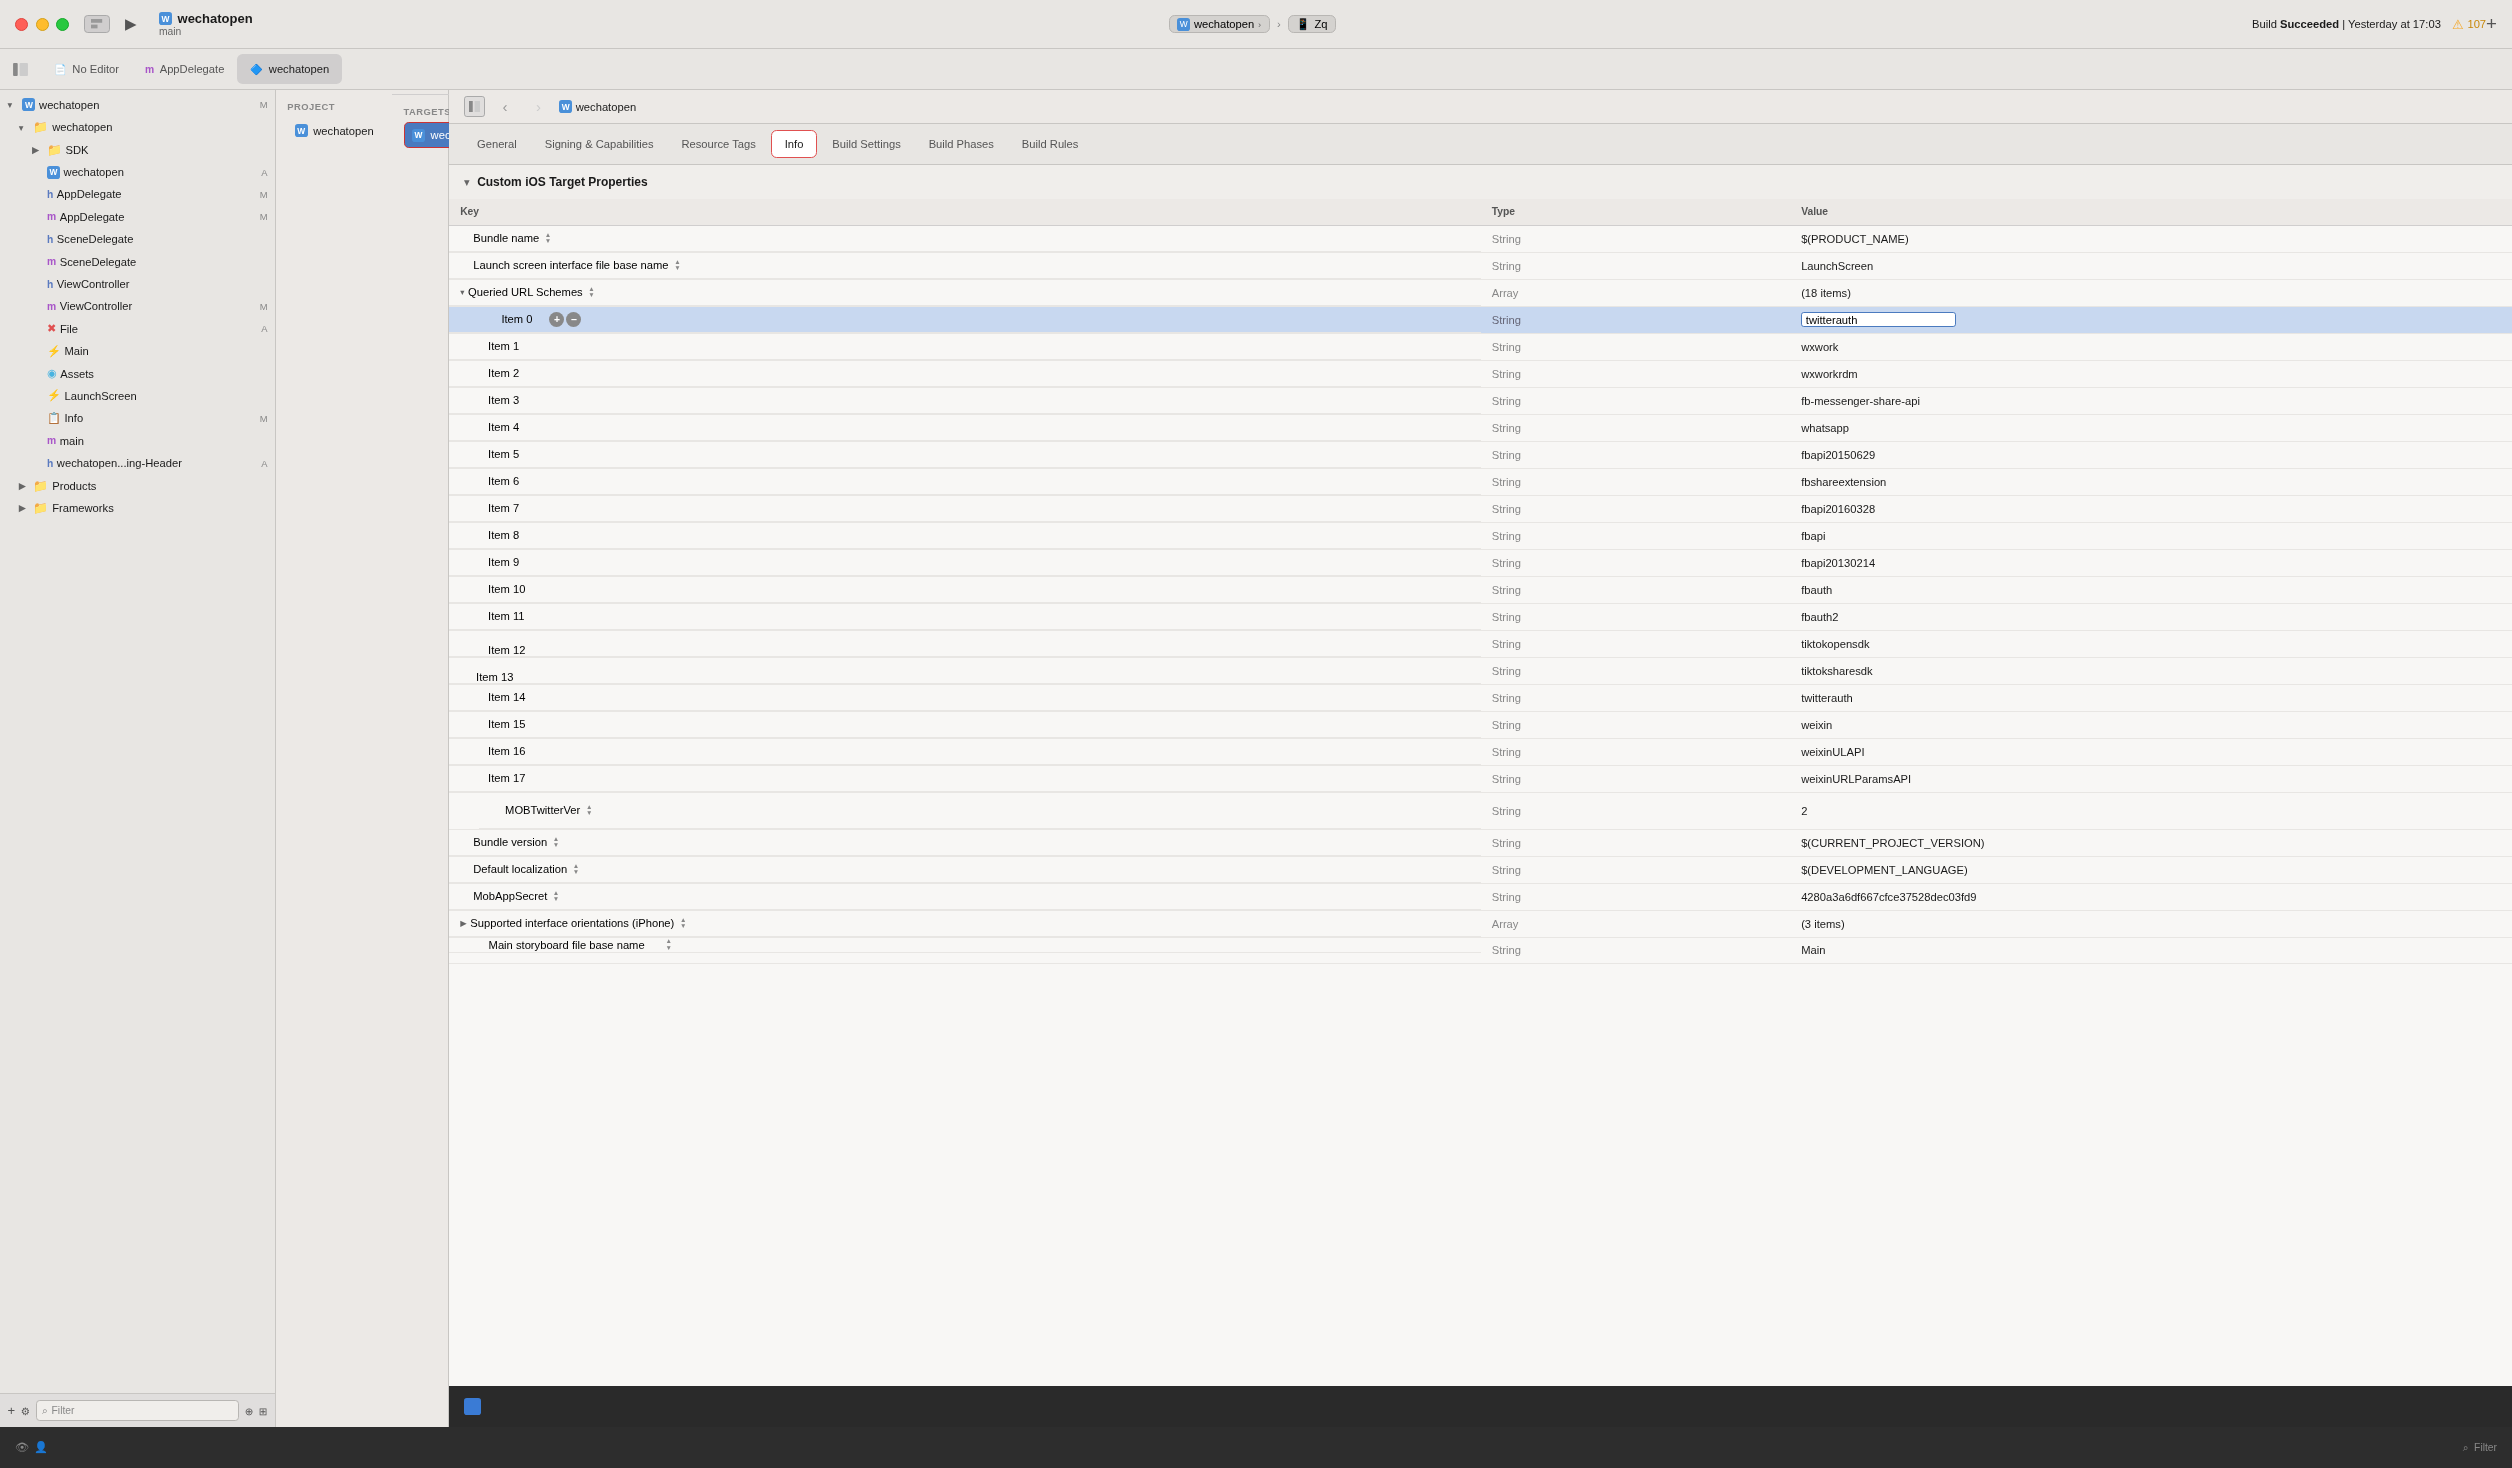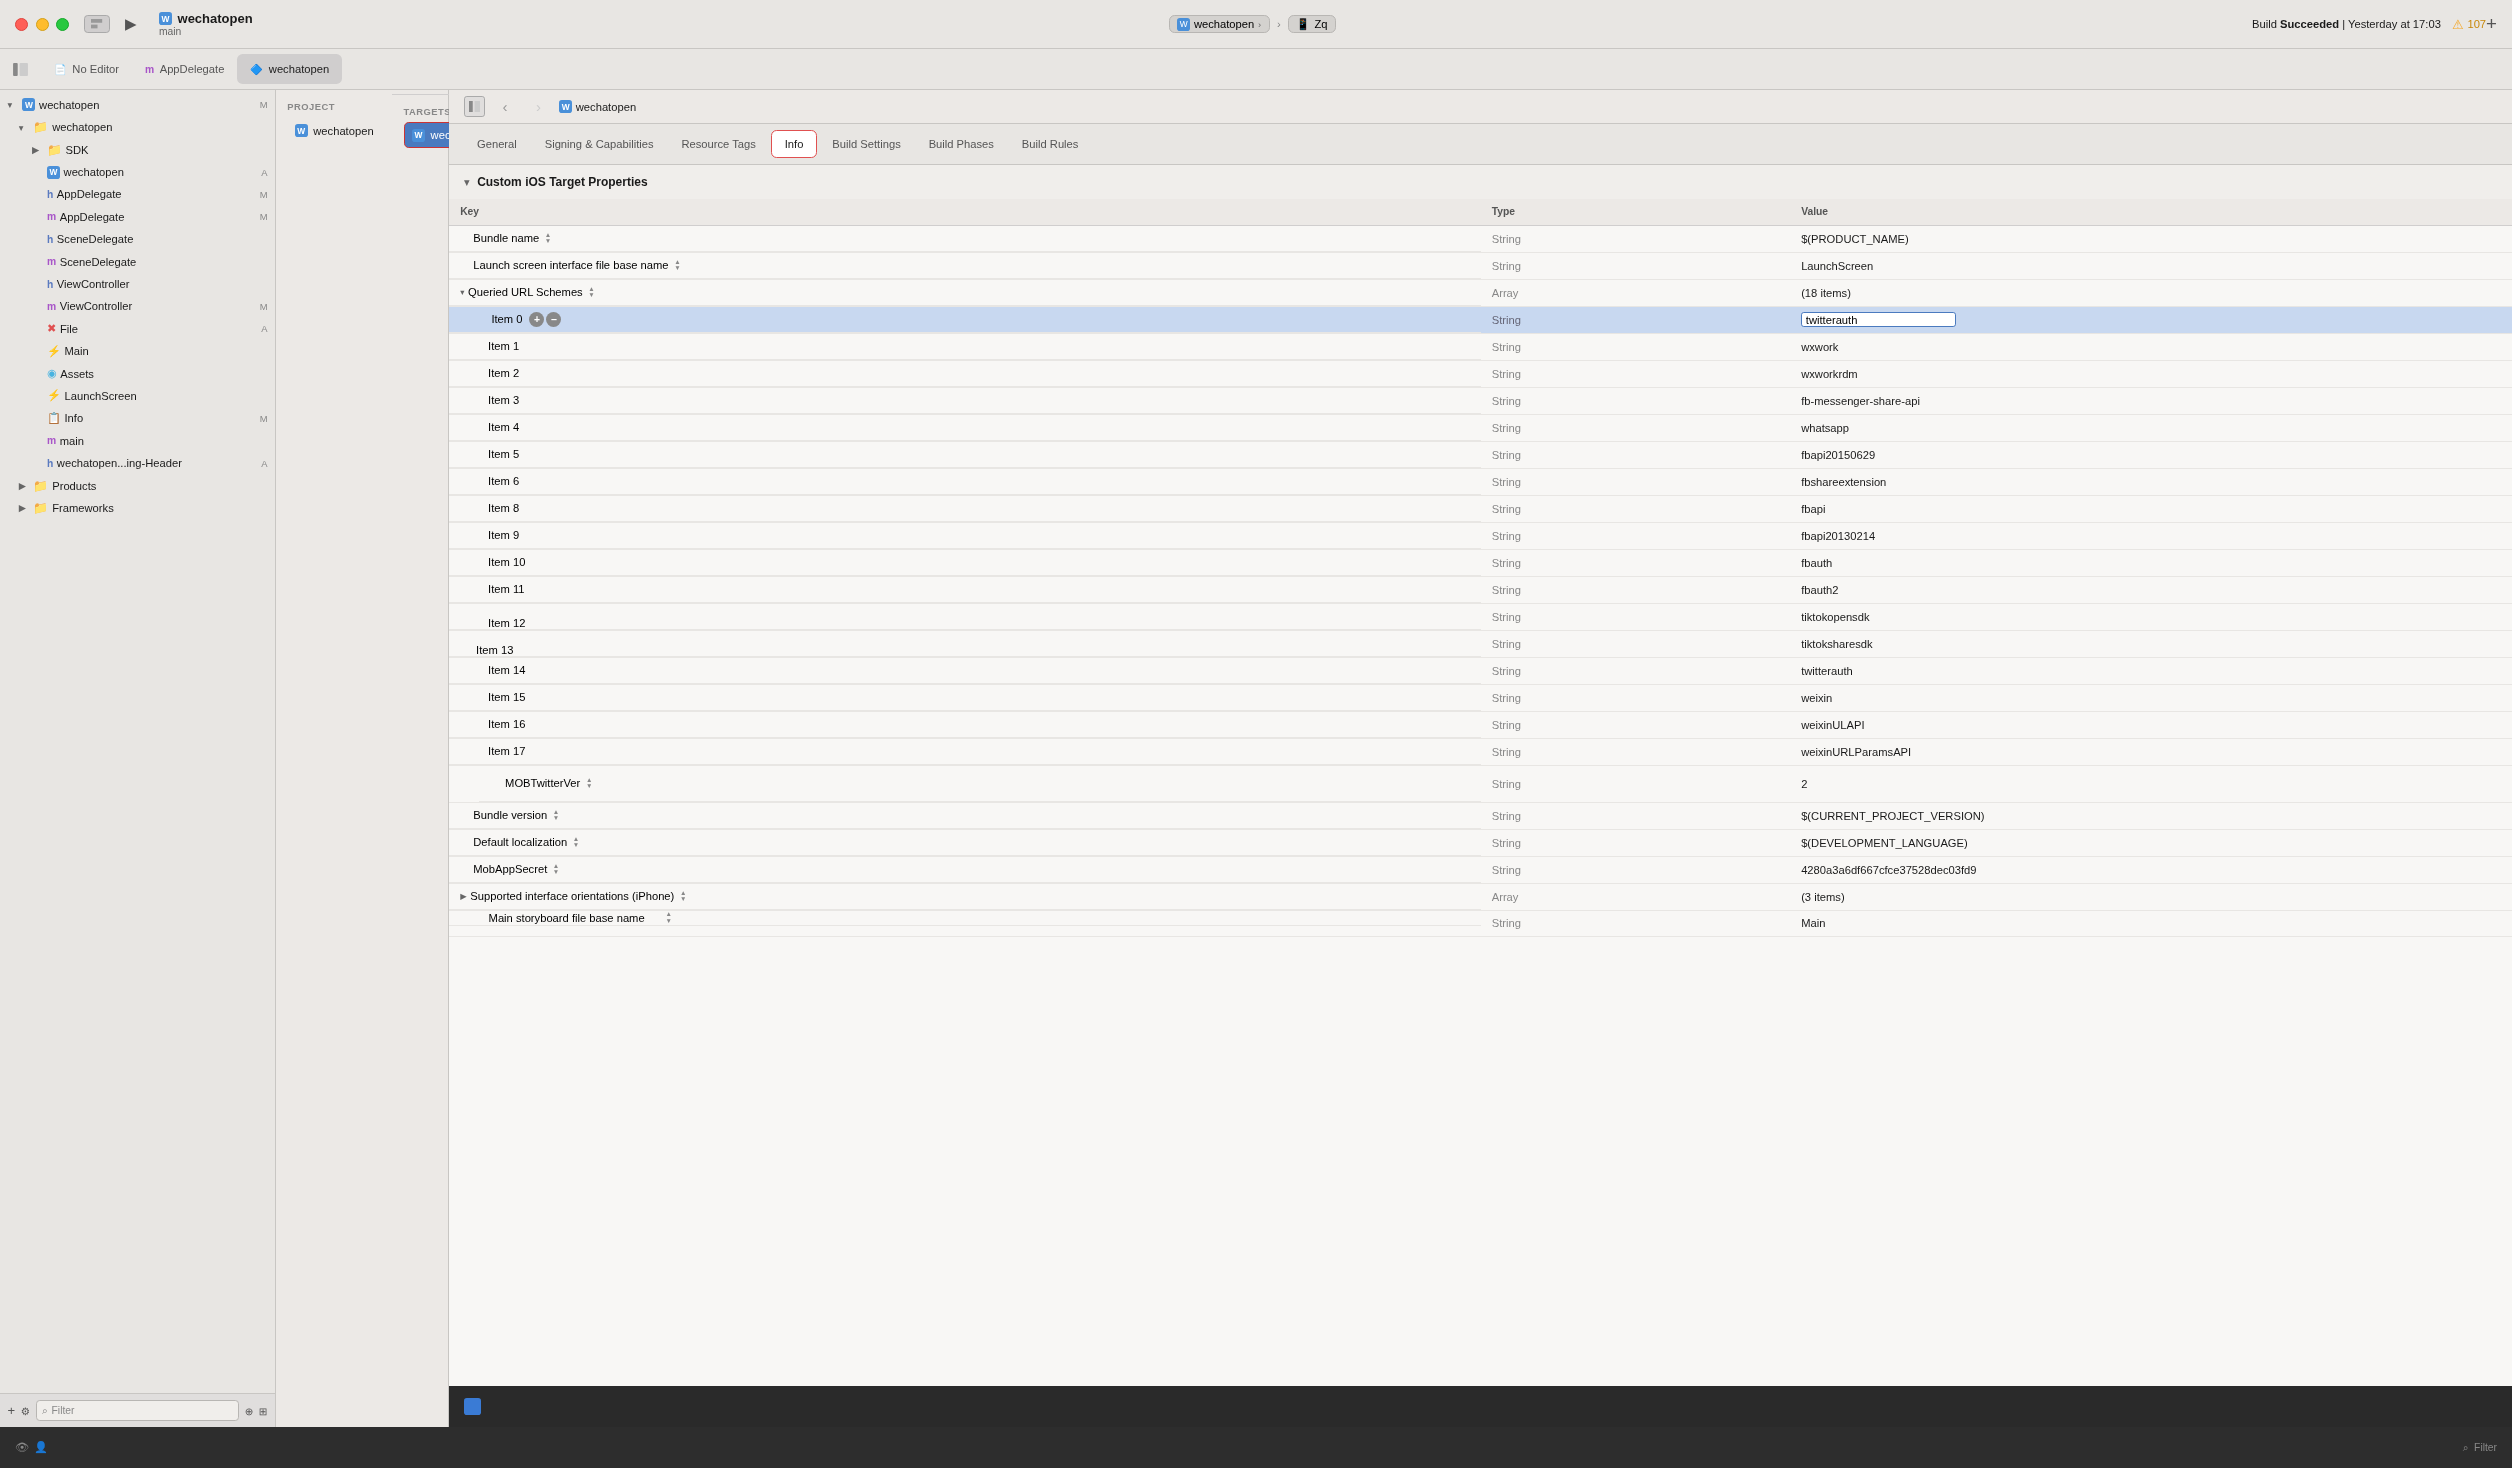--- a/index.html
+++ b/index.html
@@ -829,21 +829,21 @@
                 <span>Queried URL Schemes</span>
                 <span class="stepper">
                   <span>▲</span>
                   <span>▼</span>
                 </span>
               </td>
               <td class="type-col" style="border-bottom: 0.9px solid rgb(232, 230, 227);">Array</td>
               <td class="value-col" style="border-bottom: 0.9px solid rgb(232, 230, 227);">(18 items)</td>
             </tr>
             <tr class="prop-row selected">
-              <td style="padding-left: 26px; display: flex; align-items: center; gap: 7px; height: 26px; border-bottom: 0.9px solid rgb(232, 230, 227);">
+              <td style="padding-left: 26px; display: flex; align-items: center; gap: 17px; height: 26px; border-bottom: 0.9px solid rgb(232, 230, 227);">
                 <span style="width: 9.4px;"></span>
                 <span>Item 0</span>
                 <span class="row-controls">
                   <span class="row-btn add">+</span>
                   <span class="row-btn remove">−</span>
                 </span>
               </td>
               <td class="type-col" style="border-bottom: 0.9px solid rgb(232, 230, 227);">String</td>
               <td class="value-col" style="border-bottom: 0.9px solid rgb(232, 230, 227);"><input class="value-input" type="text" value="twitterauth" style=""></td>
             </tr>
@@ -887,20 +887,28 @@
               <td class="type-col" style="border-bottom: 0.9px solid rgb(232, 230, 227);">String</td>
               <td class="value-col" style="border-bottom: 0.9px solid rgb(232, 230, 227);">fbapi20150629</td>
             </tr>
             <tr class="prop-row">
               <td style="padding-left: 26px; display: flex; align-items: center; gap: 3.7px; height: 26px; border-bottom: 0.9px solid rgb(232, 230, 227);">
                 <span style="width: 9.4px;"></span>
                 <span>Item 6</span>
               </td>
               <td class="type-col" style="border-bottom: 0.9px solid rgb(232, 230, 227);">String</td>
               <td class="value-col" style="border-bottom: 0.9px solid rgb(232, 230, 227);">fbshareextension</td>
+            </tr>
+            <tr class="prop-row">
+              <td style="padding-left: 26px; display: flex; align-items: center; gap: 3.7px; height: 26px; border-bottom: 0.9px solid rgb(232, 230, 227);">
+                <span style="width: 9.4px;"></span>
+                <span>Item 7</span>
+              </td>
+              <td class="type-col" style="border-bottom: 0.9px solid rgb(232, 230, 227);">String</td>
+              <td class="value-col" style="border-bottom: 0.9px solid rgb(232, 230, 227);">fbapi20160328</td>
             </tr>
             <tr class="prop-row">
               <td style="padding-left: 26px; display: flex; align-items: center; gap: 3.7px; height: 26px; border-bottom: 0.9px solid rgb(232, 230, 227);">
                 <span style="width: 9.4px;"></span>
                 <span>Item 8</span>
               </td>
               <td class="type-col" style="border-bottom: 0.9px solid rgb(232, 230, 227);">String</td>
               <td class="value-col" style="border-bottom: 0.9px solid rgb(232, 230, 227);">fbapi</td>
             </tr>
             <tr class="prop-row">

